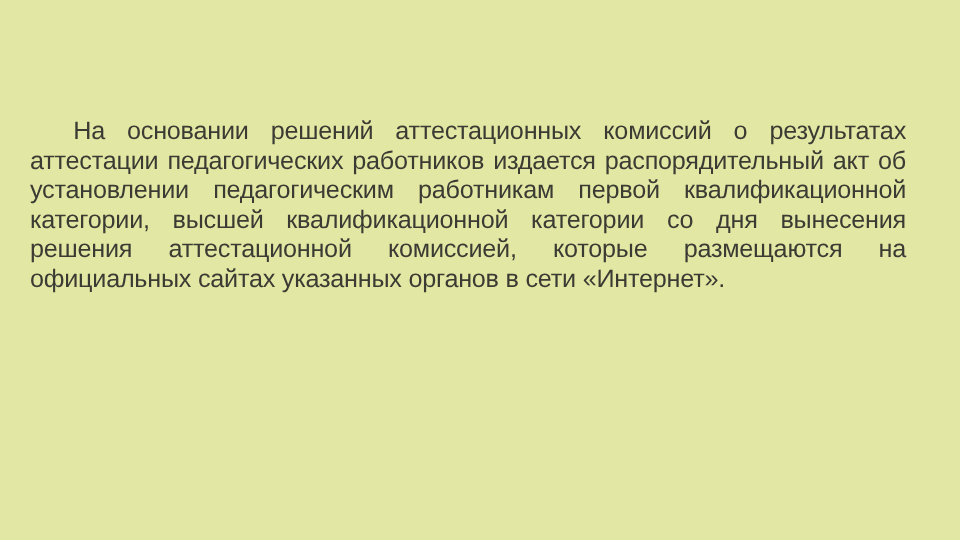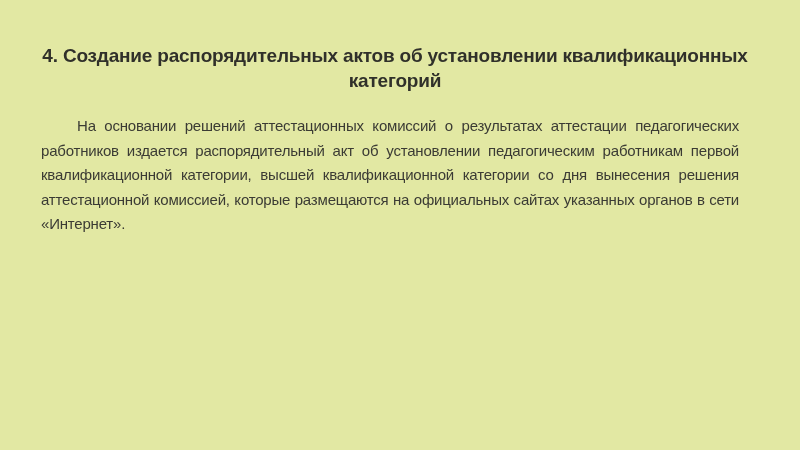--- a/index.html
+++ b/index.html
@@ -18,28 +18,26 @@
   }
   .slide-title{
     position:absolute;top:44px;left:22px;right:32px;margin:0;
     font-size:19px;font-weight:700;line-height:24.5px;
     letter-spacing:-0.2px;
     text-align:center;
     white-space:pre-line;
     color:var(--title-color);
   }
   .slide-body{
-    position:absolute;top:98px;left:25px;right:45px;margin:16px;
-    font-size:15px;font-weight:400;line-height:24.5px;
+    position:absolute;top:98px;left:25px;right:45px;margin:0;
+    font-size:21px;font-weight:400;line-height:24.5px;
     letter-spacing:-0.2px;
     text-align:justify;
     text-indent:36px;
     color:var(--body-color);
   }
 </style>
 </head>
 <body>
 
 <div class="slide">
-  <h1 class="slide-title">4. Создание распорядительных актов об установлении квалификационных
-категорий</h1>
   <p class="slide-body">На основании решений аттестационных комиссий о результатах аттестации педагогических работников издается распорядительный акт об установлении педагогическим работникам первой квалификационной категории, высшей квалификационной категории со дня вынесения решения аттестационной комиссией, которые размещаются на официальных сайтах указанных органов в сети «Интернет».</p>
 </div>
 
 </body></html>

